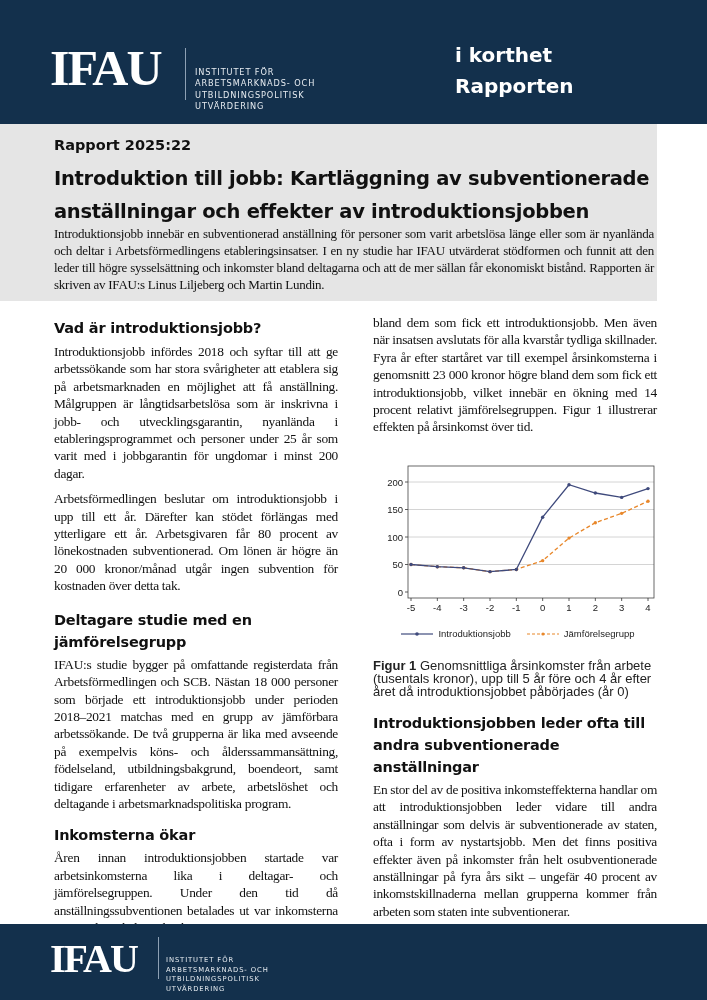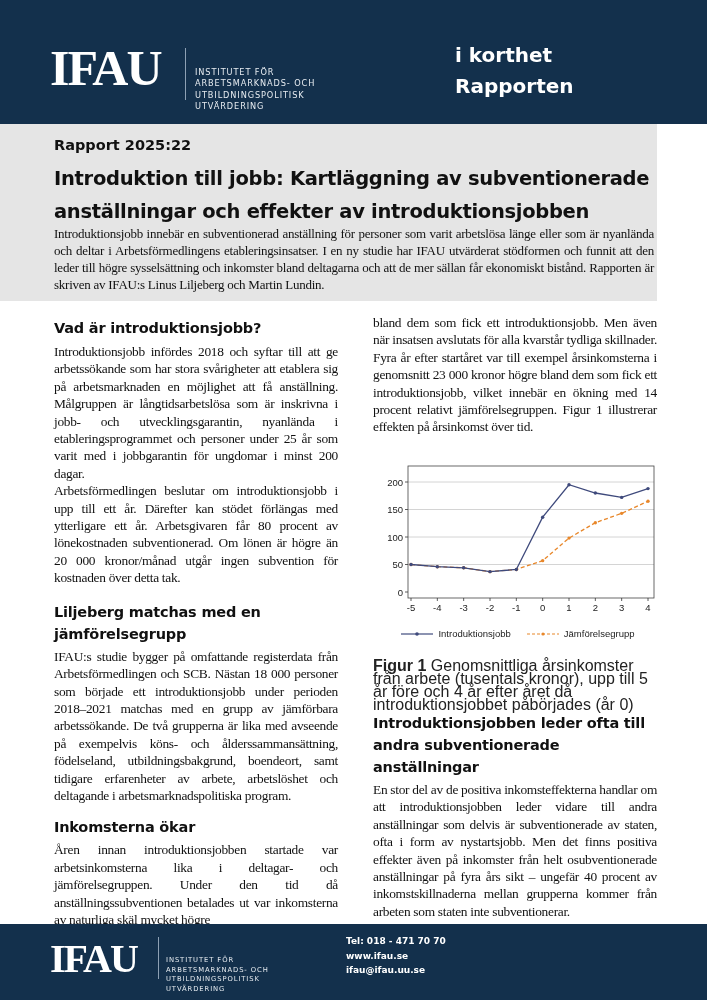--- a/index.html
+++ b/index.html
@@ -23,21 +23,21 @@
   .col { position: absolute; width: 284px; font-size: 13.4px; line-height: 17.4px; letter-spacing: -0.3px; }
   .col p { text-align: justify; }
   .col h2 { font-family: "DejaVu Sans", sans-serif; font-size: 14.5px; line-height: 22px; font-weight: bold; letter-spacing: -0.2px; }
   .col-left { left: 54px; top: 317px; }
   .col-right { left: 373px; top: 314px; }
 
   .chart { position: absolute; left: 373px; top: 460px; width: 290px; height: 190px; }
   .chart svg { display: block; }
   .legend { position: absolute; left: 0; top: 168px; width: 290px; display: flex; justify-content: center; gap: 16px; font-family: "Liberation Sans", sans-serif; font-size: 9.5px; color: #222; text-align: right; }
   .legend-item { display: flex; align-items: center; gap: 5px; }
-  .caption { position: absolute; left: 373px; top: 659px; width: 290px; font-family: "Liberation Sans", sans-serif; font-size: 16px; line-height: 13px; color: #222; }
+  .caption { position: absolute; left: 373px; top: 659px; width: 290px; font-family: "Liberation Sans", sans-serif; font-size: 13px; line-height: 13px; color: #222; }
   .caption b { font-weight: bold; }
   .col-right2 { left: 373px; top: 712px; }
 
   .footer { position: absolute; left: 0; top: 924px; width: 707px; height: 76px; background: #13304c; }
   .footer .logo-mark { left: 50px; top: 13px; font-size: 40px; line-height: 44px; }
   .footer .logo-divider { left: 158px; top: 13px; height: 42px; }
   .footer .logo-text { left: 166px; top: 16px; font-size: 6.8px; line-height: 9.6px; }
   .contact { position: absolute; left: 346px; top: 10px; font-family: "DejaVu Sans", sans-serif; font-weight: bold; color: #fff; font-size: 9px; line-height: 14.5px; }
 </style>
 </head>
@@ -60,22 +60,22 @@
 
 <div class="intro">
   <div class="report-no">Rapport 2025:22</div>
   <h1 class="main-title">Introduktion till jobb: Kartläggning av subventionerade anställningar och effekter av introduktionsjobben</h1>
   <p class="lead">Introduktionsjobb innebär en subventionerad anställning för personer som varit arbetslösa länge eller som är nyanlända och deltar i Arbetsförmedlingens etableringsinsatser. I en ny studie har IFAU utvärderat stödformen och funnit att den leder till högre sysselsättning och inkomster bland deltagarna och att de mer sällan får ekonomiskt bistånd. Rapporten är skriven av IFAU:s Linus Liljeberg och Martin Lundin.</p>
 </div>
 
 <div class="col col-left">
   <h2>Vad är introduktionsjobb?</h2>
   <p style="margin-top:4px">Introduktionsjobb infördes 2018 och syftar till att ge arbetssökande som har stora svårigheter att etablera sig på arbetsmarknaden en möjlighet att få anställning. Målgruppen är långtidsarbetslösa som är inskrivna i jobb- och utvecklingsgarantin, nyanlända i etableringsprogrammet och personer under 25 år som varit med i jobbgarantin för ungdomar i minst 200 dagar.</p>
-  <p style="">Arbetsförmedlingen beslutar om introduktionsjobb i upp till ett år. Därefter kan stödet förlängas med ytterligare ett år. Arbetsgivaren får 80 procent av lönekostnaden subventionerad. Om lönen är högre än 20 000 kronor/månad utgår ingen subvention för kostnaden över detta tak.</p>
-  <h2 style="margin-top:14px">Liljeberg matchas med en jämförelsegrupp</h2>
+  <p style="margin-top:8px">Arbetsförmedlingen beslutar om introduktionsjobb i upp till ett år. Därefter kan stödet förlängas med ytterligare ett år. Arbetsgivaren får 80 procent av lönekostnaden subventionerad. Om lönen är högre än 20 000 kronor/månad utgår ingen subvention för kostnaden över detta tak.</p>
+  <h2 style="margin-top:14px">Deltagare studie med en jämförelsegrupp</h2>
   <p style="margin-top:3px">IFAU:s studie bygger på omfattande registerdata från Arbetsförmedlingen och SCB. Nästan 18 000 personer som började ett introduktionsjobb under perioden 2018–2021 matchas med en grupp av jämförbara arbetssökande. De två grupperna är lika med avseende på exempelvis köns- och ålderssammansättning, födelseland, utbildningsbakgrund, boendeort, samt tidigare erfarenheter av arbete, arbetslöshet och deltagande i arbetsmarknadspolitiska program.</p>
   <h2 style="margin-top:12px">Inkomsterna ökar</h2>
   <p style="margin-top:3px">Åren innan introduktionsjobben startade var arbetsinkomsterna lika i deltagar- och jämförelsegruppen. Under den tid då anställningssubventionen betalades ut var inkomsterna av naturliga skäl mycket högre</p>
 </div>
 
 <div class="col col-right">
   <p>bland dem som fick ett introduktionsjobb. Men även när insatsen avslutats för alla kvarstår tydliga skillnader. Fyra år efter startåret var till exempel årsinkomsterna i genomsnitt 23 000 kronor högre bland dem som fick ett introduktionsjobb, vilket innebär en ökning med 14 procent relativt jämförelsegruppen. Figur 1 illustrerar effekten på årsinkomst över tid.</p>
 </div>
 
 <div class="chart">
@@ -168,18 +168,13 @@
 
 <div class="footer">
   <div class="logo-mark">IFAU</div>
   <div class="logo-divider"></div>
   <div class="logo-text">
     <div>INSTITUTET FÖR</div>
     <div>ARBETSMARKNADS- OCH</div>
     <div>UTBILDNINGSPOLITISK</div>
     <div>UTVÄRDERING</div>
   </div>
-  <div class="contact">
-    <div>Tel: 018 - 471 70 70</div>
-    <div>www.ifau.se</div>
-    <div>ifau@ifau.uu.se</div>
-  </div>
 </div>
 
 </body></html>

